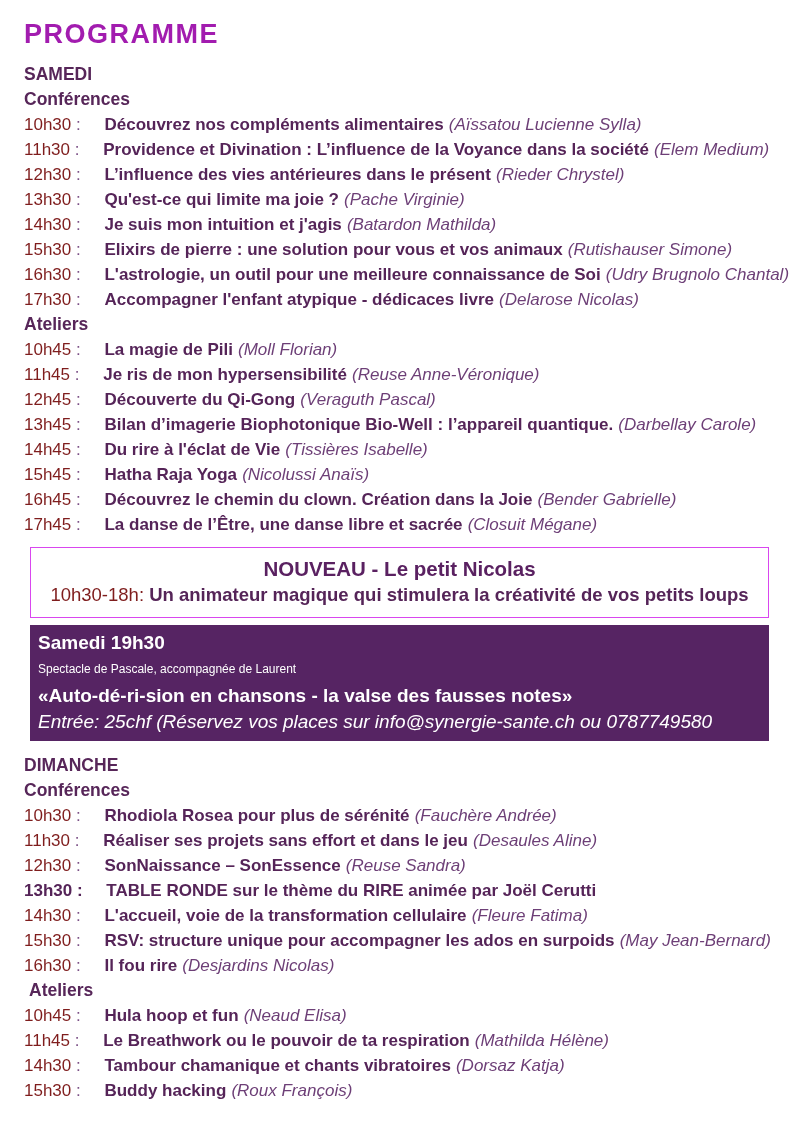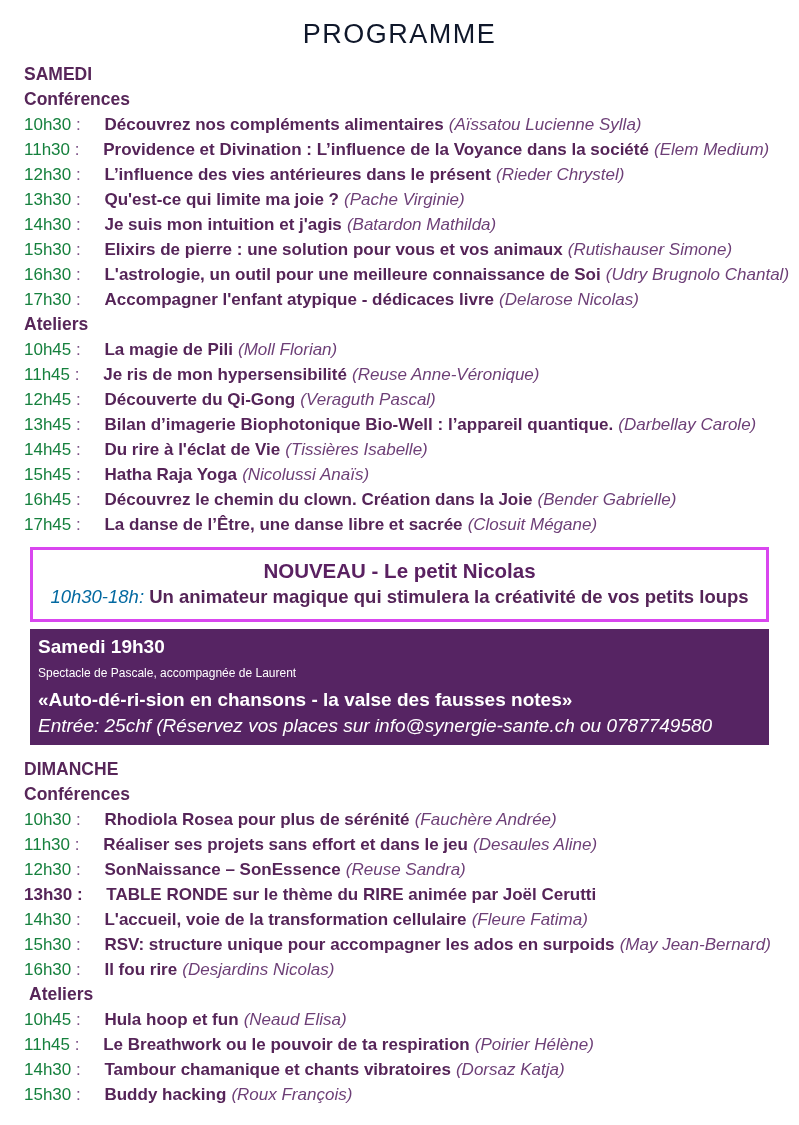--- a/index.html
+++ b/index.html
@@ -12,25 +12,25 @@
     height: 1125px;
     overflow: hidden;
     font-family: "Liberation Sans", sans-serif;
     -webkit-font-smoothing: antialiased;
   }
   .page {
     padding: 18px 24px 0 24px;
     box-sizing: border-box;
   }
   .page-title {
-    text-align: center;
+    text-align: left;
     font-size: 27px;
-    font-weight: 400;
+    font-weight: 700;
     letter-spacing: 1.5px;
-    color: #0f172a;
+    color: #a21caf;
     line-height: 32px;
     margin-bottom: 12px;
   }
   .day-header {
     font-size: 17.5px;
     font-weight: 700;
     color: #572659;
     line-height: 25px;
   }
   .group-label {
@@ -39,21 +39,21 @@
     color: #572659;
     line-height: 25px;
   }
   .group-label.indented { padding-left: 5px; }
   .row {
     font-size: 17px;
     line-height: 25px;
     white-space: nowrap;
   }
   .row .time {
-    color: #15803d;
+    color: #7f1d1d;
     font-weight: 400;
   }
   .row .sep {
     color: #7c5187;
     font-weight: 400;
   }
   .row .evt {
     color: #552458;
     font-weight: 700;
     padding-left: 19px;
@@ -64,38 +64,37 @@
     font-weight: 400;
     margin-left: 0.3em;
   }
   .row.emphasis .time,
   .row.emphasis .sep {
     color: #552458;
     font-weight: 700;
   }
   .nouveau-box {
     margin: 10px 6px 0 6px;
-    border: 3px solid #d946ef;
+    border: 1px solid #d946ef;
     text-align: center;
     padding: 7px 10px 9px 10px;
   }
   .nouveau-title {
     font-size: 20.5px;
     font-weight: 700;
     color: #5a2161;
     line-height: 27px;
   }
   .nouveau-desc {
     font-size: 18.5px;
     line-height: 26px;
   }
   .nouveau-desc .time {
-    color: #0369a1;
-    font-weight: 400;
-    font-style: italic;
+    color: #7f1d1d;
+    font-weight: 400;
   }
   .nouveau-desc .text {
     color: #552458;
     font-weight: 700;
     margin-left: 0.28em;
   }
   .nouveau-note {
     font-size: 18px;
     font-style: italic;
     color: #6d3f77;
@@ -196,21 +195,21 @@
         <div class="row"><span class="time">15h30</span><span class="sep"> : </span><span class="evt">RSV: structure unique pour accompagner les ados en surpoids</span><span class="speaker">(May Jean-Bernard)</span></div>
 
         <div class="row"><span class="time">16h30</span><span class="sep"> : </span><span class="evt">Il fou rire</span><span class="speaker">(Desjardins Nicolas)</span></div>
       </div>
 
     <div class="group-label indented">Ateliers</div>
     <div>
 
         <div class="row"><span class="time">10h45</span><span class="sep"> : </span><span class="evt">Hula hoop et fun</span><span class="speaker">(Neaud Elisa)</span></div>
 
-        <div class="row"><span class="time">11h45</span><span class="sep"> : </span><span class="evt">Le Breathwork ou le pouvoir de ta respiration</span><span class="speaker">(Poirier Hélène)</span></div>
+        <div class="row"><span class="time">11h45</span><span class="sep"> : </span><span class="evt">Le Breathwork ou le pouvoir de ta respiration</span><span class="speaker">(Mathilda Hélène)</span></div>
 
         <div class="row"><span class="time">14h30</span><span class="sep"> : </span><span class="evt">Tambour chamanique et chants vibratoires</span><span class="speaker">(Dorsaz Katja)</span></div>
 
         <div class="row"><span class="time">15h30</span><span class="sep"> : </span><span class="evt">Buddy hacking</span><span class="speaker">(Roux François)</span></div>
 
       </div>
   </div>
 
 </div>
 

